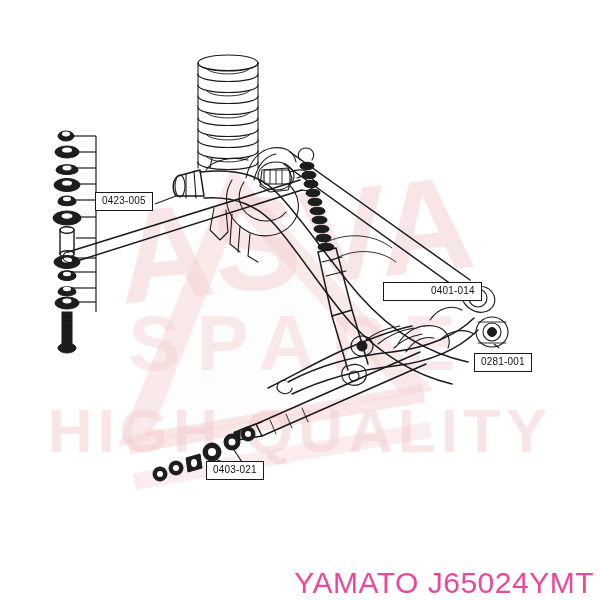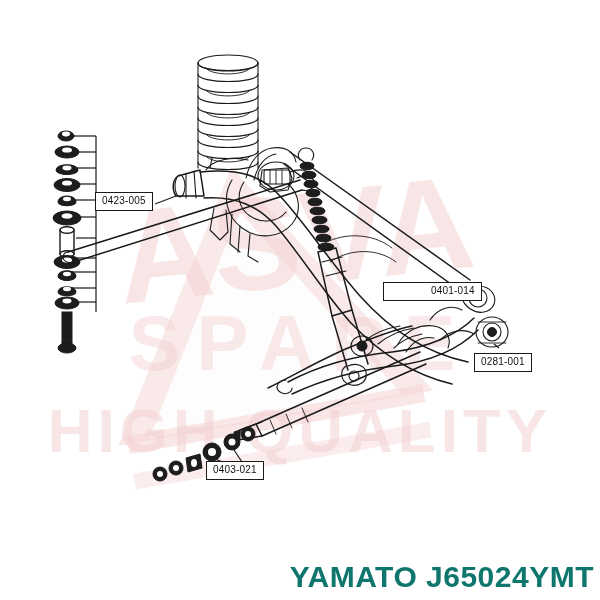--- a/index.html
+++ b/index.html
@@ -3,22 +3,22 @@
 <meta charset="utf-8">
 <style>
   html,body{margin:0;padding:0;background:#fff;}
   body{width:600px;height:600px;overflow:hidden;font-family:"Liberation Sans",sans-serif;}
   #page{position:relative;width:600px;height:600px;background:#ffffff;}
   #diagram-svg{position:absolute;left:0;top:0;width:600px;height:600px;}
   .callout{position:absolute;background:#ffffff;border:1.6px solid #1a1a1a;
            font-family:"Liberation Sans",sans-serif;font-size:10px;color:#111;
            padding:3px 6px 3px 6px;letter-spacing:.2px;white-space:nowrap;line-height:1.05;}
   #caption-bar{position:absolute;left:0;bottom:0;width:600px;height:52px;background:#ffffff;}
-  #caption-text{position:absolute;right:6px;bottom:6px;font-family:"Liberation Sans",sans-serif;
-                font-size:30px;color:#0f766e;letter-spacing:.5px;white-space:nowrap;font-weight:bold;}
+  #caption-text{position:absolute;right:6px;bottom:0;font-family:"Liberation Sans",sans-serif;
+                font-size:30px;color:#ec4899;letter-spacing:.5px;white-space:nowrap;}
 </style>
 </head>
 <body>
 
 <div id="page">
 
   <svg id="diagram-svg" viewBox="0 0 600 600">
     <defs>
       <style>
         .ln{fill:none;stroke:#1a1a1a;stroke-width:1.5;stroke-linecap:round;stroke-linejoin:round;}

